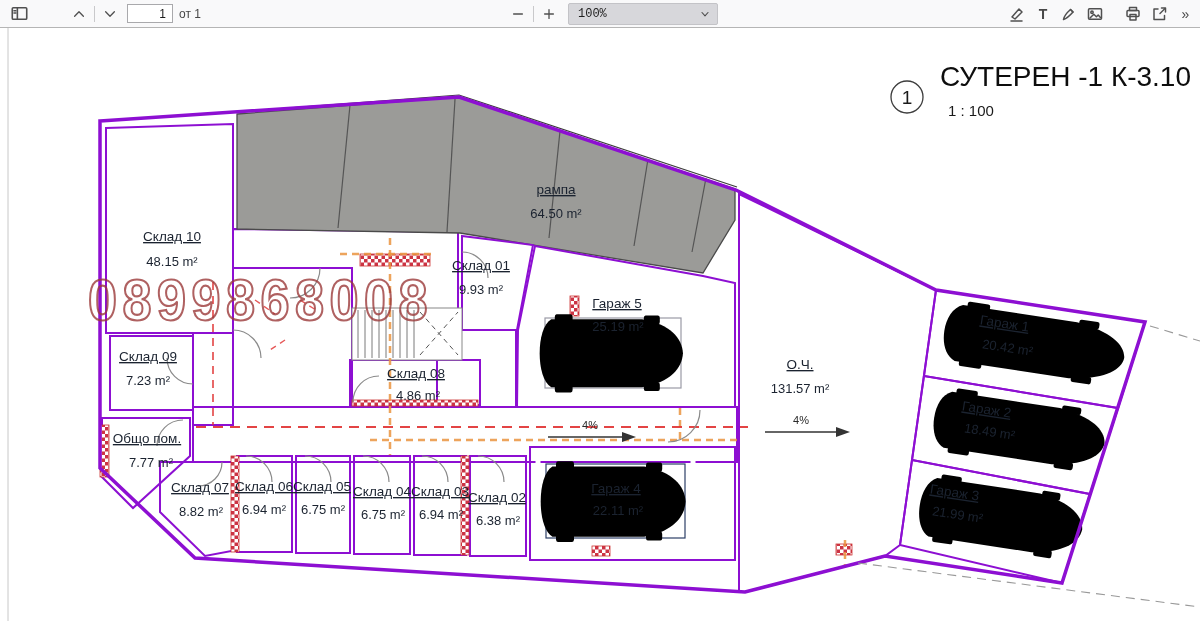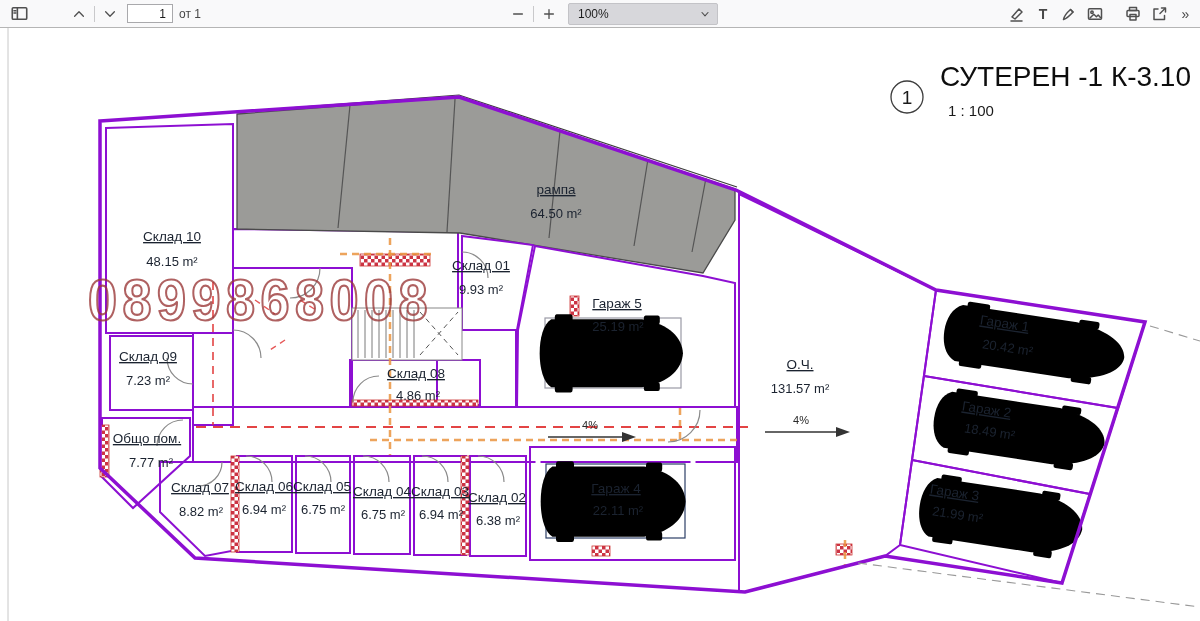--- a/index.html
+++ b/index.html
@@ -17,21 +17,21 @@
   .tb-btn { width:26px; height:24px; display:flex; align-items:center; justify-content:center;
             background:transparent; border:none; cursor:pointer; color:#4a4a4a; }
   .tb-sep { width:1px; height:16px; background:#c9c9cb; margin:0 2px; }
   .gap-l { margin-left:34px; }
   .page-input { width:46px; height:19px; border:1px solid #a9a9ac; background:#fff;
                 text-align:right; padding-right:6px; font-size:12px; color:#1c1c1c;
                 margin:0 6px 0 4px; font-family:"Liberation Sans",sans-serif; }
   .page-of { font-size:12px; color:#474747; }
   .zoom-select { width:150px; height:22px; background:#d7d7db; border:1px solid #c3c3c7;
                  border-radius:2px; margin-left:6px; display:flex; align-items:center;
-                 padding:0 6px 0 9px; cursor:pointer; }
+                 padding:0 6px 0 9px; cursor:pointer;font-family:Liberation Mono, monospace; }
   .zoom-select span { font-size:12px; color:#1d1d1d; flex:1; }
   .ticon { stroke:#505050; fill:none; stroke-width:1.5; stroke-linecap:round; stroke-linejoin:round; }
   .t-letter { font-size:14px; font-weight:bold; color:#484848; line-height:1; }
   .more-label { font-size:14px; color:#484848; letter-spacing:-1px; }
   .gap-r { margin-left:12px; }
 
   
   .canvas { position:absolute; top:28px; left:0; width:1200px; height:593px; background:#ffffff; }
 
   

